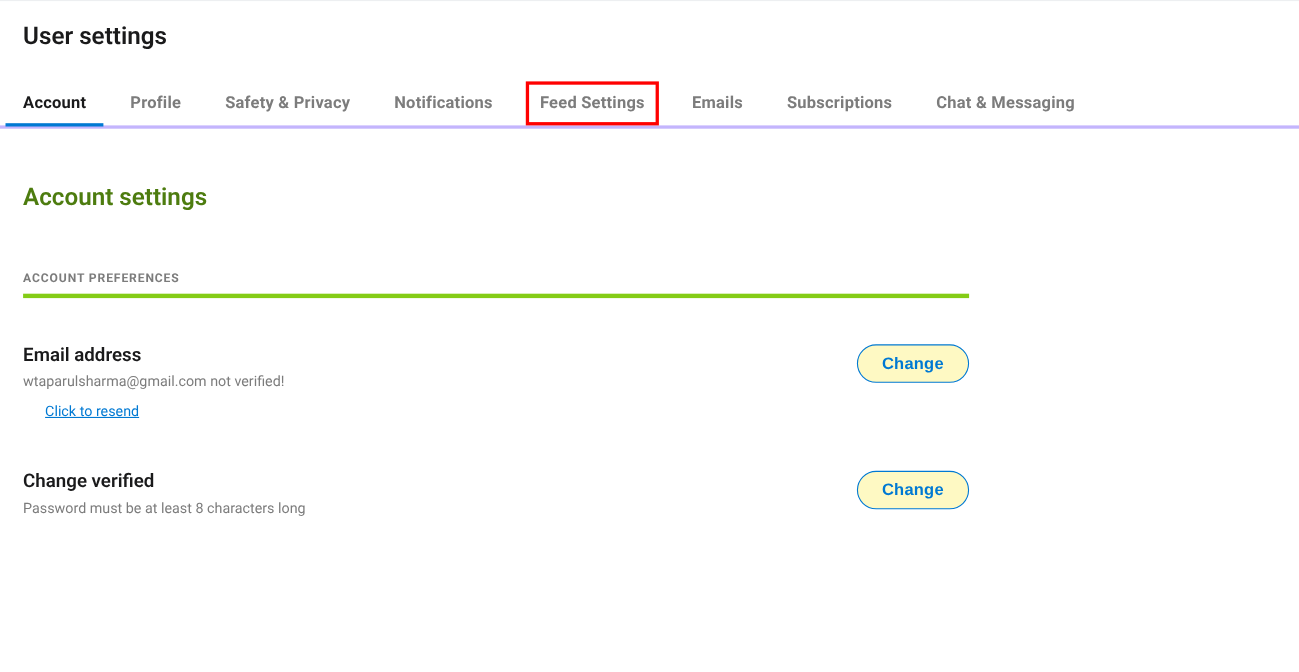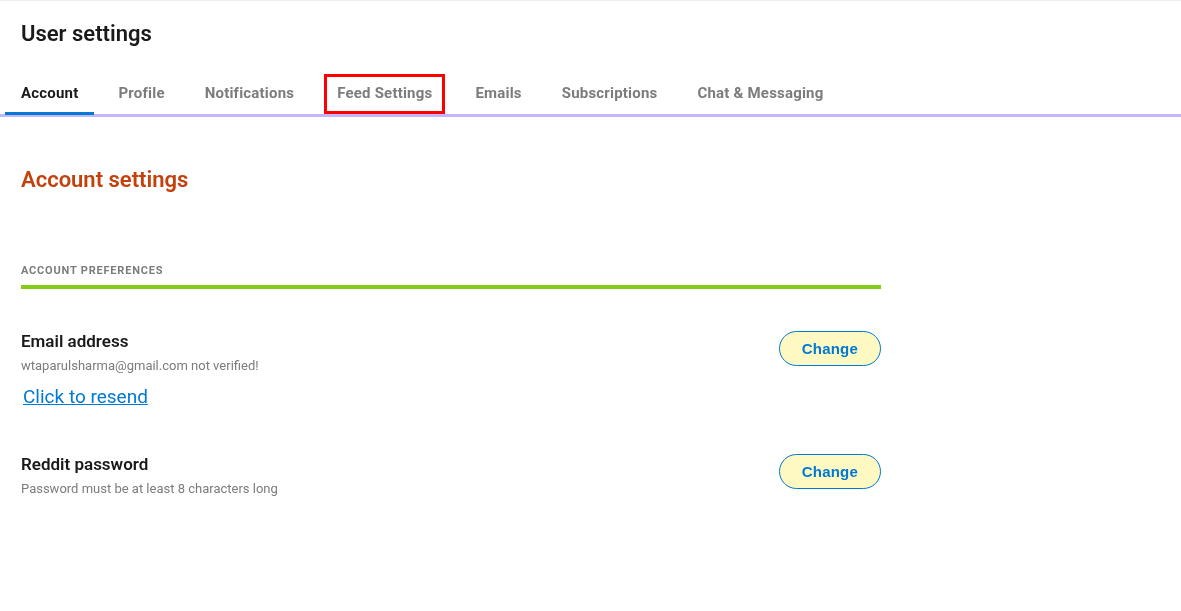--- a/index.html
+++ b/index.html
@@ -62,22 +62,22 @@
       margin-right: 30px;
       margin-left: -10px;
     }
     .content {
       padding-top: 50px;
       max-width: 860px;
     }
     .section-title {
       font-size: 22px;
       font-weight: 600;
-      color: #c2410c;
-      margin-bottom: 72px;
+      color: #4d7c0f;
+      margin-bottom: 54px;
     }
     .subsection-header {
       font-size: 11px;
       font-weight: 700;
       letter-spacing: 0.8px;
       color: #7c7c7c;
       text-transform: uppercase;
       padding-bottom: 8px;
       border-bottom: 4px solid #84cc16;
       margin-bottom: 42px;
@@ -98,22 +98,22 @@
       margin-bottom: 6px;
     }
     .setting-desc {
       font-size: 13px;
       color: #7c7c7c;
       line-height: 1.4;
     }
     .resend-link {
       display: inline-block;
       margin-top: 10px;
-      margin-left: 2px;
-      font-size: 19px;
+      margin-left: 20px;
+      font-size: 13px;
       color: #0079d3;
       text-decoration: underline;
       cursor: pointer;
     }
     .change-button {
       border: 1px solid #0079d3;
       color: #0079d3;
       background: #fef9c3;
       border-radius: 9999px;
       padding: 8px 22px;
@@ -146,20 +146,21 @@
   </style>
 </head>
 <body>
 
 <div class="container">
   <h1 class="page-title">User settings</h1>
 
   <div class="tabs">
     <div class="tab active">Account</div>
     <div class="tab">Profile</div>
+    <div class="tab">Safety &amp; Privacy</div>
     <div class="tab">Notifications</div>
     <div class="tab highlighted">Feed Settings</div>
     <div class="tab">Emails</div>
     <div class="tab">Subscriptions</div>
     <div class="tab">Chat &amp; Messaging</div>
   </div>
 
   <div class="content">
     <h2 class="section-title">Account settings</h2>
 
@@ -169,20 +170,20 @@
       <div class="setting-left">
         <div class="setting-title">Email address</div>
         <div class="setting-desc">wtaparulsharma@gmail.com not verified!</div>
         <a class="resend-link">Click to resend</a>
       </div>
       <button class="change-button">Change</button>
     </div>
 
     <div class="setting-row">
       <div class="setting-left">
-        <div class="setting-title">Reddit password</div>
+        <div class="setting-title">Change verified</div>
         <div class="setting-desc">Password must be at least 8 characters long</div>
       </div>
       <button class="change-button">Change</button>
     </div>
 
   </div>
 </div>
 
 </body></html>

